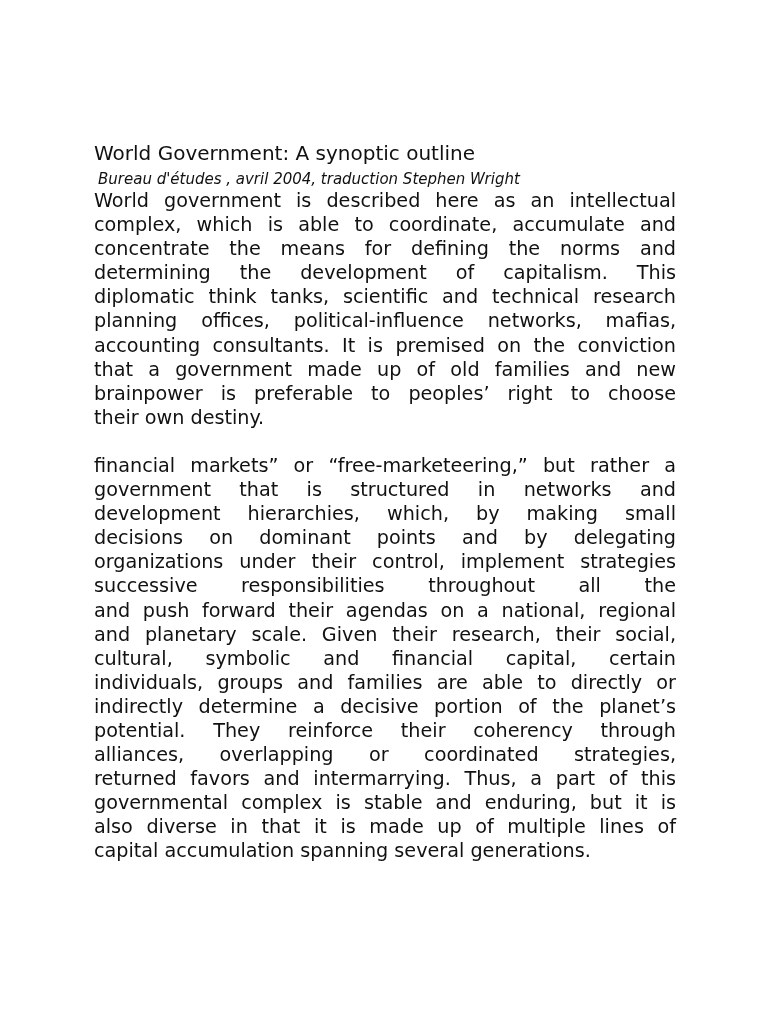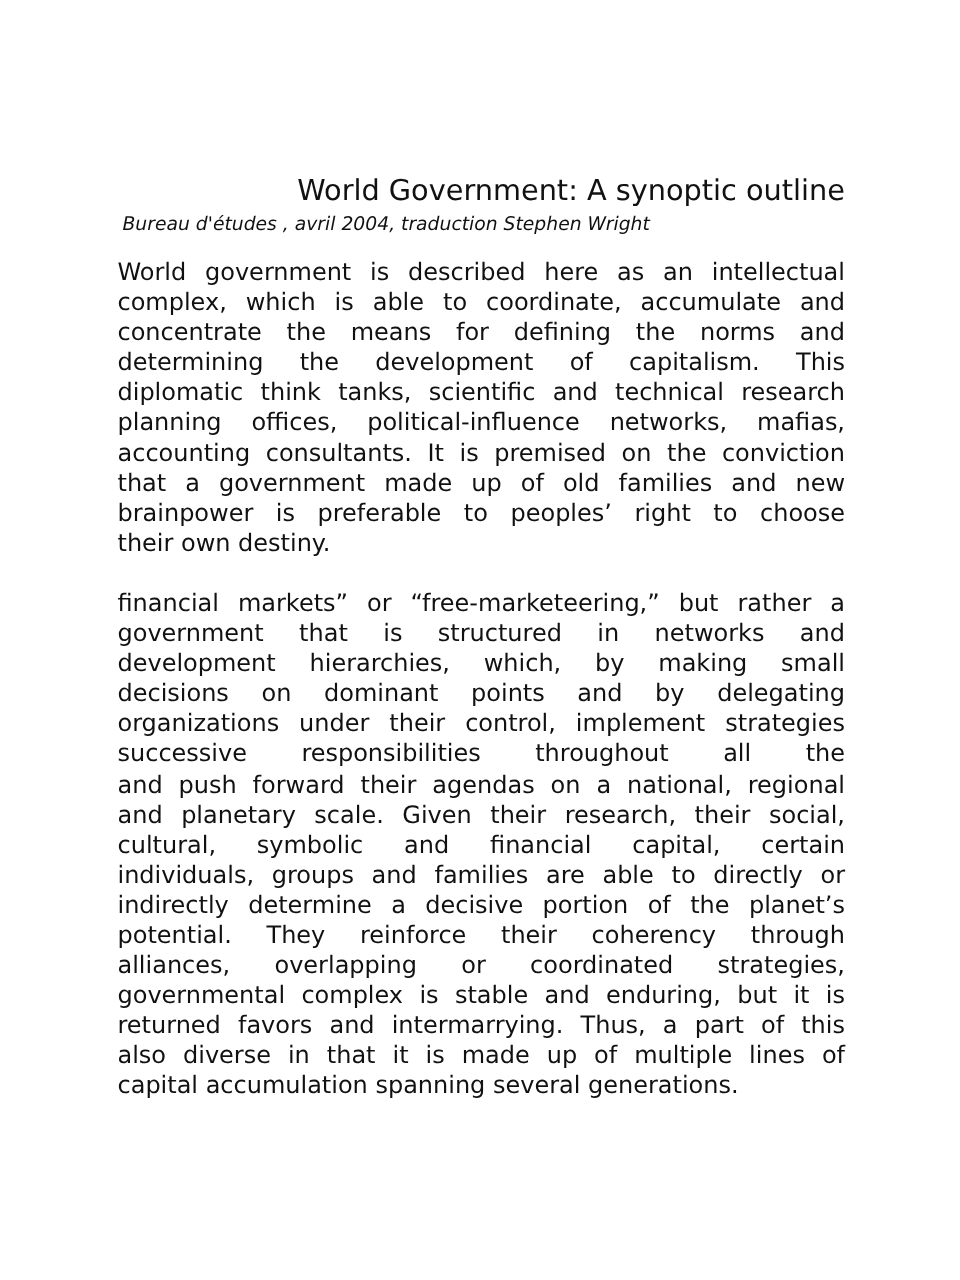--- a/index.html
+++ b/index.html
@@ -15,40 +15,39 @@
       font-family: "DejaVu Sans", sans-serif;
       color: #111111;
     }
     .page {
       position: absolute;
       left: 94px;
       top: 141px;
       width: 582px;
     }
     .title {
-      font-size: 23px;
+      font-size: 20px;
       line-height: 24px;
       margin: 0;
       font-weight: normal;
       white-space: nowrap;
-      text-align: right;
     }
     .subtitle {
       font-size: 15px;
       line-height: 20px;
       font-style: italic;
       margin: 4px 0 0 4px;
       white-space: nowrap;
     }
     .para {
       margin: 0;
       font-size: 19.2px;
       line-height: 24.1px;
     }
-    .para-1 { margin-top: 17px; }
+    .para-1 { }
     .para-2 { margin-top: 24px; }
     .line {
       display: block;
       text-align: justify;
       text-align-last: justify;
       white-space: nowrap;
       height: 24.1px;
     }
     .line.last {
       text-align-last: left;
@@ -81,18 +80,18 @@
     <span class="line">decisions on dominant points and by delegating</span>
     <span class="line">organizations under their control, implement strategies</span>
     <span class="line">successive responsibilities throughout all the</span>
     <span class="line">and push forward their agendas on a national, regional</span>
     <span class="line">and planetary scale. Given their research, their social,</span>
     <span class="line">cultural, symbolic and financial capital, certain</span>
     <span class="line">individuals, groups and families are able to directly or</span>
     <span class="line">indirectly determine a decisive portion of the planet’s</span>
     <span class="line">potential. They reinforce their coherency through</span>
     <span class="line">alliances, overlapping or coordinated strategies,</span>
+    <span class="line">returned favors and intermarrying. Thus, a part of this</span>
     <span class="line">governmental complex is stable and enduring, but it is</span>
-    <span class="line">returned favors and intermarrying. Thus, a part of this</span>
     <span class="line">also diverse in that it is made up of multiple lines of</span>
     <span class="line last">capital accumulation spanning several generations.</span>
   </p>
 </div>
 
 </body></html>

